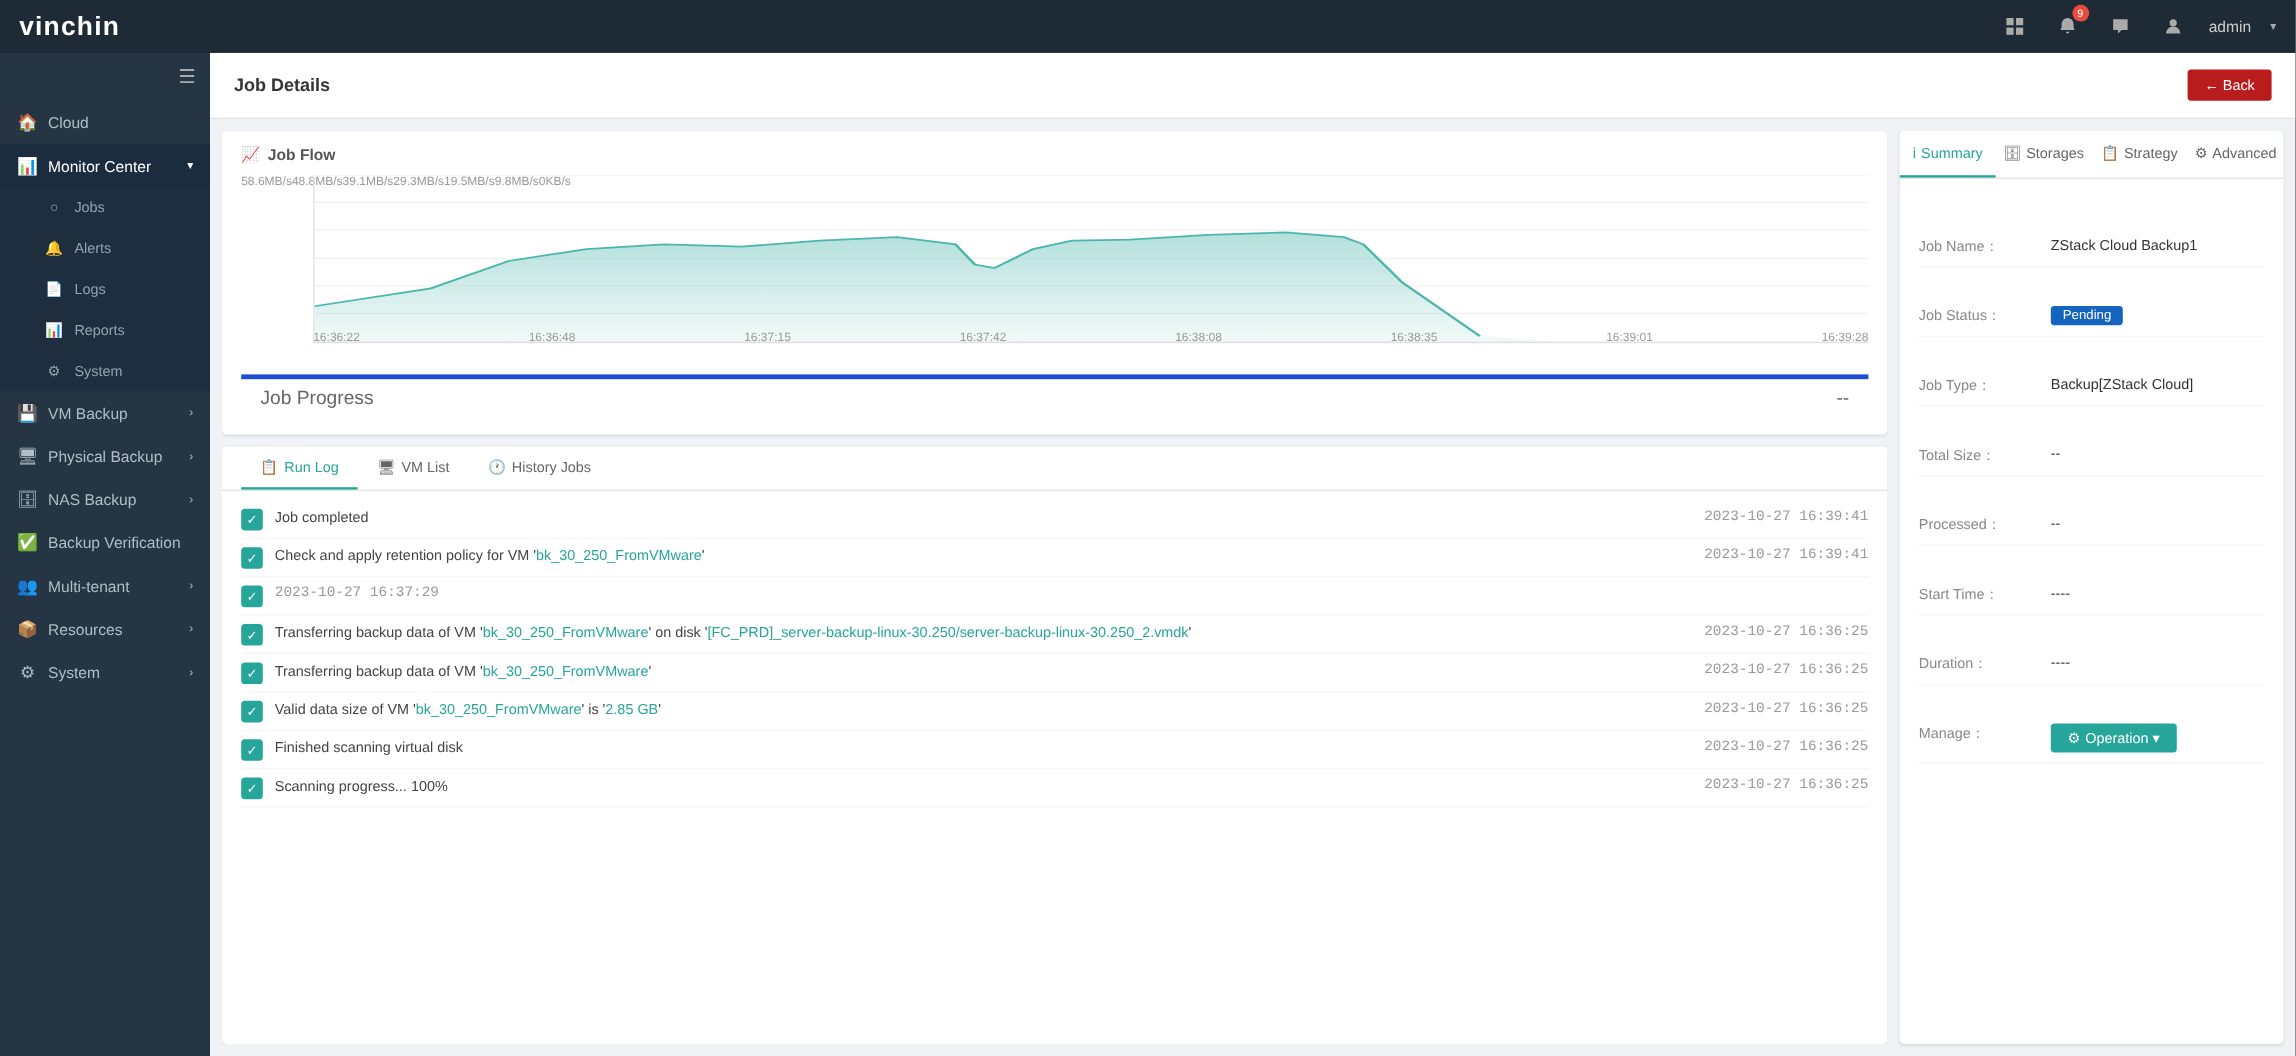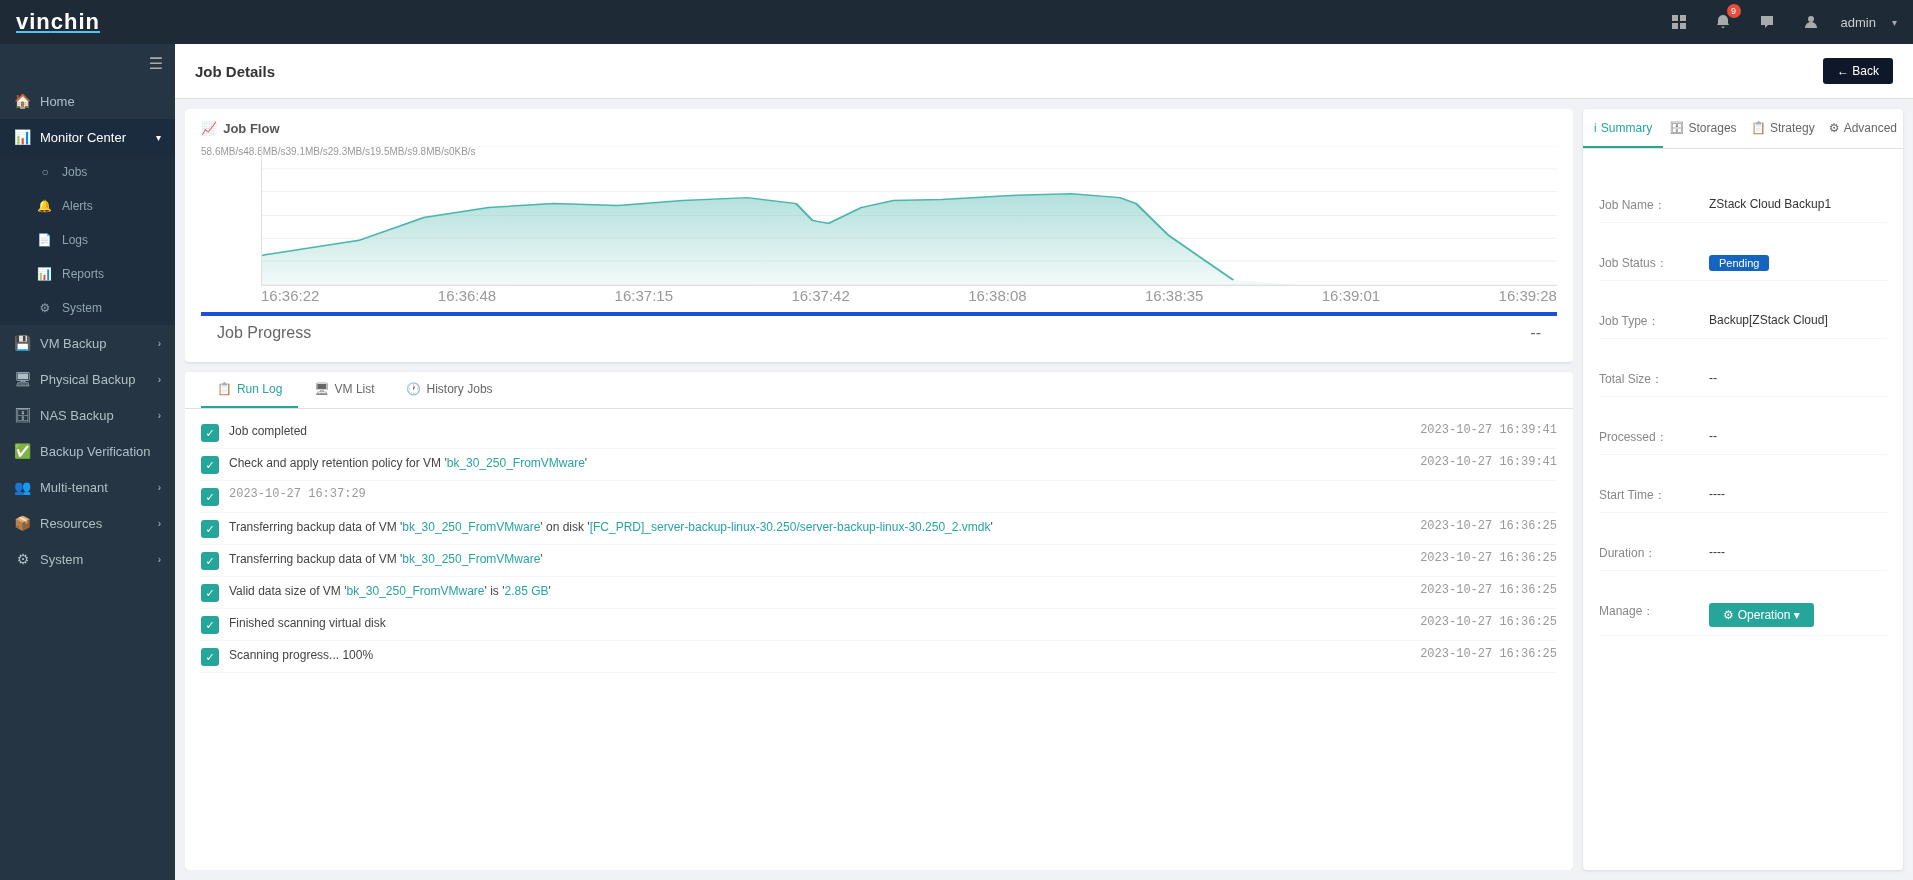--- a/index.html
+++ b/index.html
@@ -13,21 +13,20 @@
       align-items: center;
       padding: 0 16px;
       justify-content: space-between;
       flex-shrink: 0;
     }
     .logo {
       color: #4fc3f7;
       font-size: 22px;
       font-weight: bold;
       letter-spacing: 1px;
-      text-decoration: underline;
     }
     .logo span { color: #fff; }
     .top-nav-right {
       display: flex;
       align-items: center;
       gap: 16px;
       color: #ccc;
     }
     .top-nav-right .icon-btn {
       width: 28px; height: 28px;
@@ -106,21 +105,21 @@
       font-size: 15px;
       font-weight: 600;
       color: #333;
       border-bottom: 1px solid #e0e0e0;
       display: flex;
       align-items: center;
       justify-content: space-between;
       flex-shrink: 0;
     }
     .back-btn {
-      background: #0f172a;
+      background: #b91c1c;
       color: #fff;
       border: none;
       padding: 6px 14px;
       border-radius: 3px;
       font-size: 12px;
       cursor: pointer;
       display: flex;
       align-items: center;
       gap: 5px;
     }
@@ -183,25 +182,25 @@
       right: 0;
       top: 0;
       bottom: 20px;
       border-left: 1px solid #e0e0e0;
       border-bottom: 1px solid #e0e0e0;
     }
     .chart-x-labels {
       position: absolute;
       left: 60px;
       right: 0;
-      bottom: 2px;
+      bottom: 16px;
       height: 18px;
       display: flex;
       justify-content: space-between;
-      font-size: 15px;
+      font-size: 10px;
       color: #999;
       align-items: center;
     }
 
     
     .progress-section {
       padding: 8px 16px;
       font-size: 16px;
       color: #666;
       display: flex;
@@ -401,21 +400,21 @@
 
 <div class="main-layout">
 
   <div class="sidebar">
     <div class="sidebar-header">
       <span class="hamburger">☰</span>
     </div>
 
     <div class="sidebar-item">
       <span class="item-icon">🏠</span>
-      <span>Home</span>
+      <span>Cloud</span>
     </div>
 
     <div class="sidebar-item active">
       <span class="item-icon">📊</span>
       <span>Monitor Center</span>
       <span class="arrow">▾</span>
     </div>
 
     <div class="sidebar-sub">
       <div class="sidebar-item">

